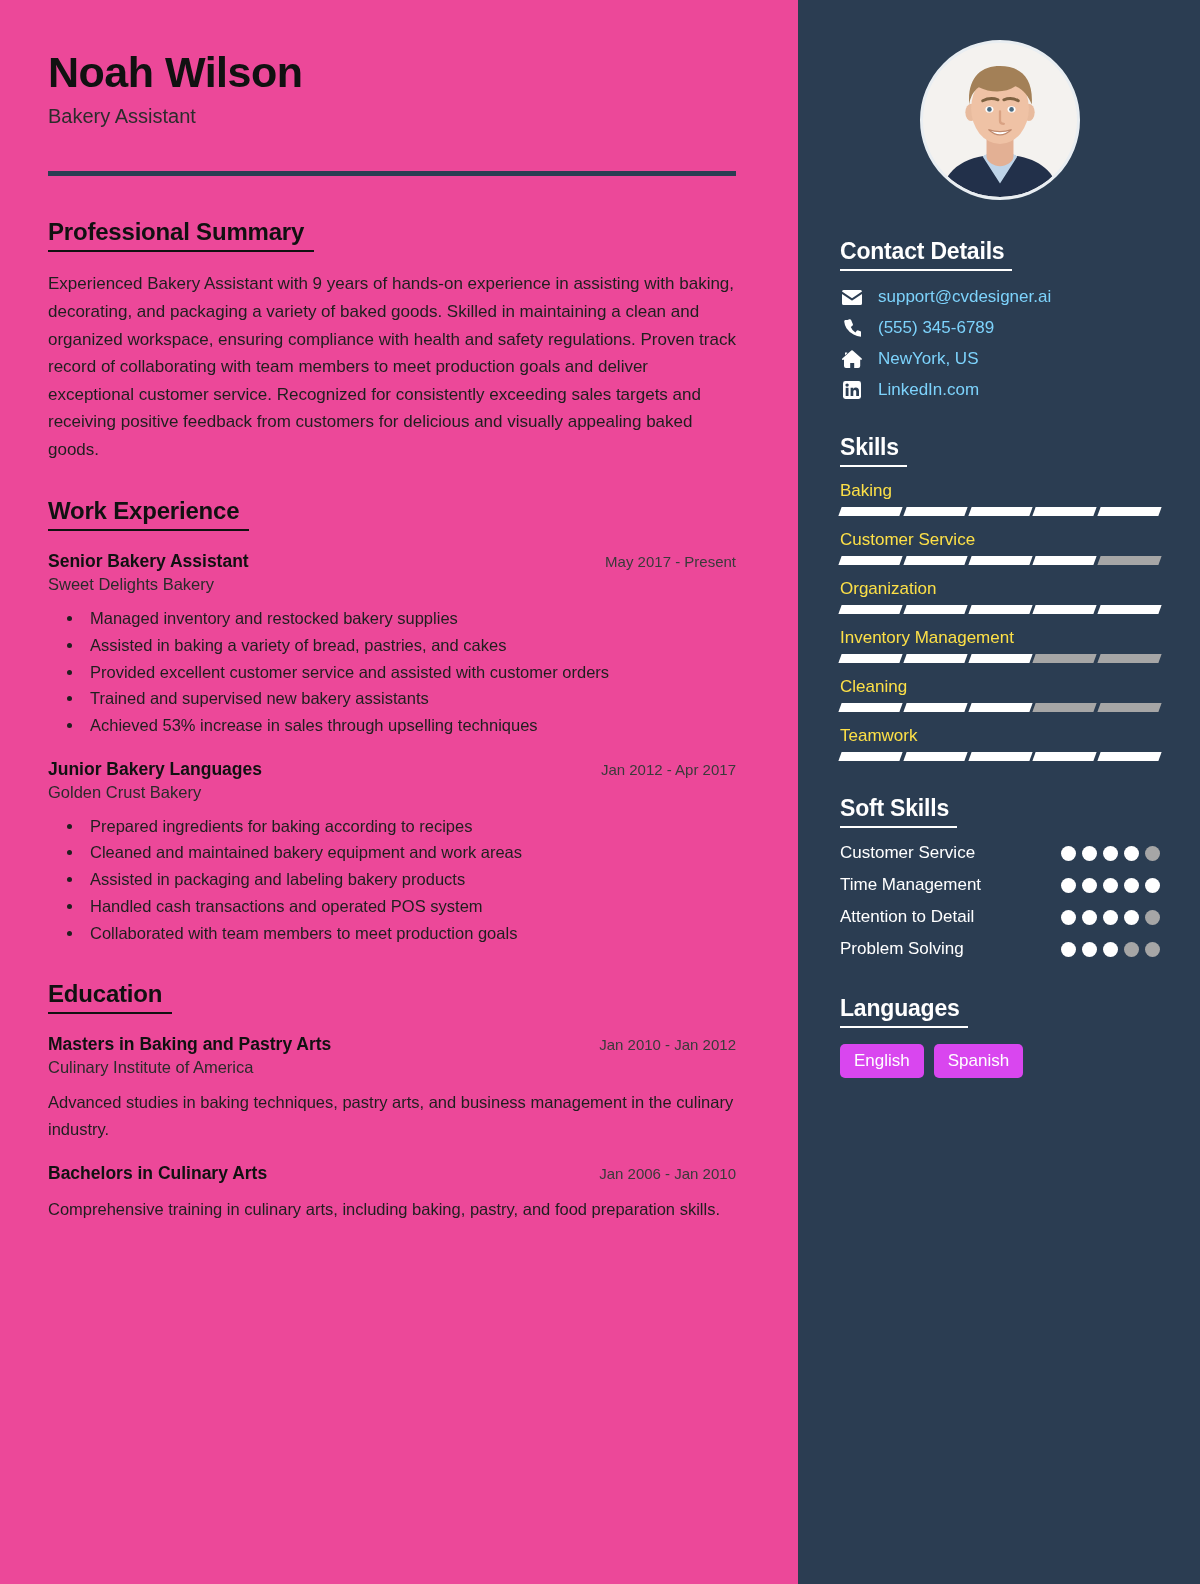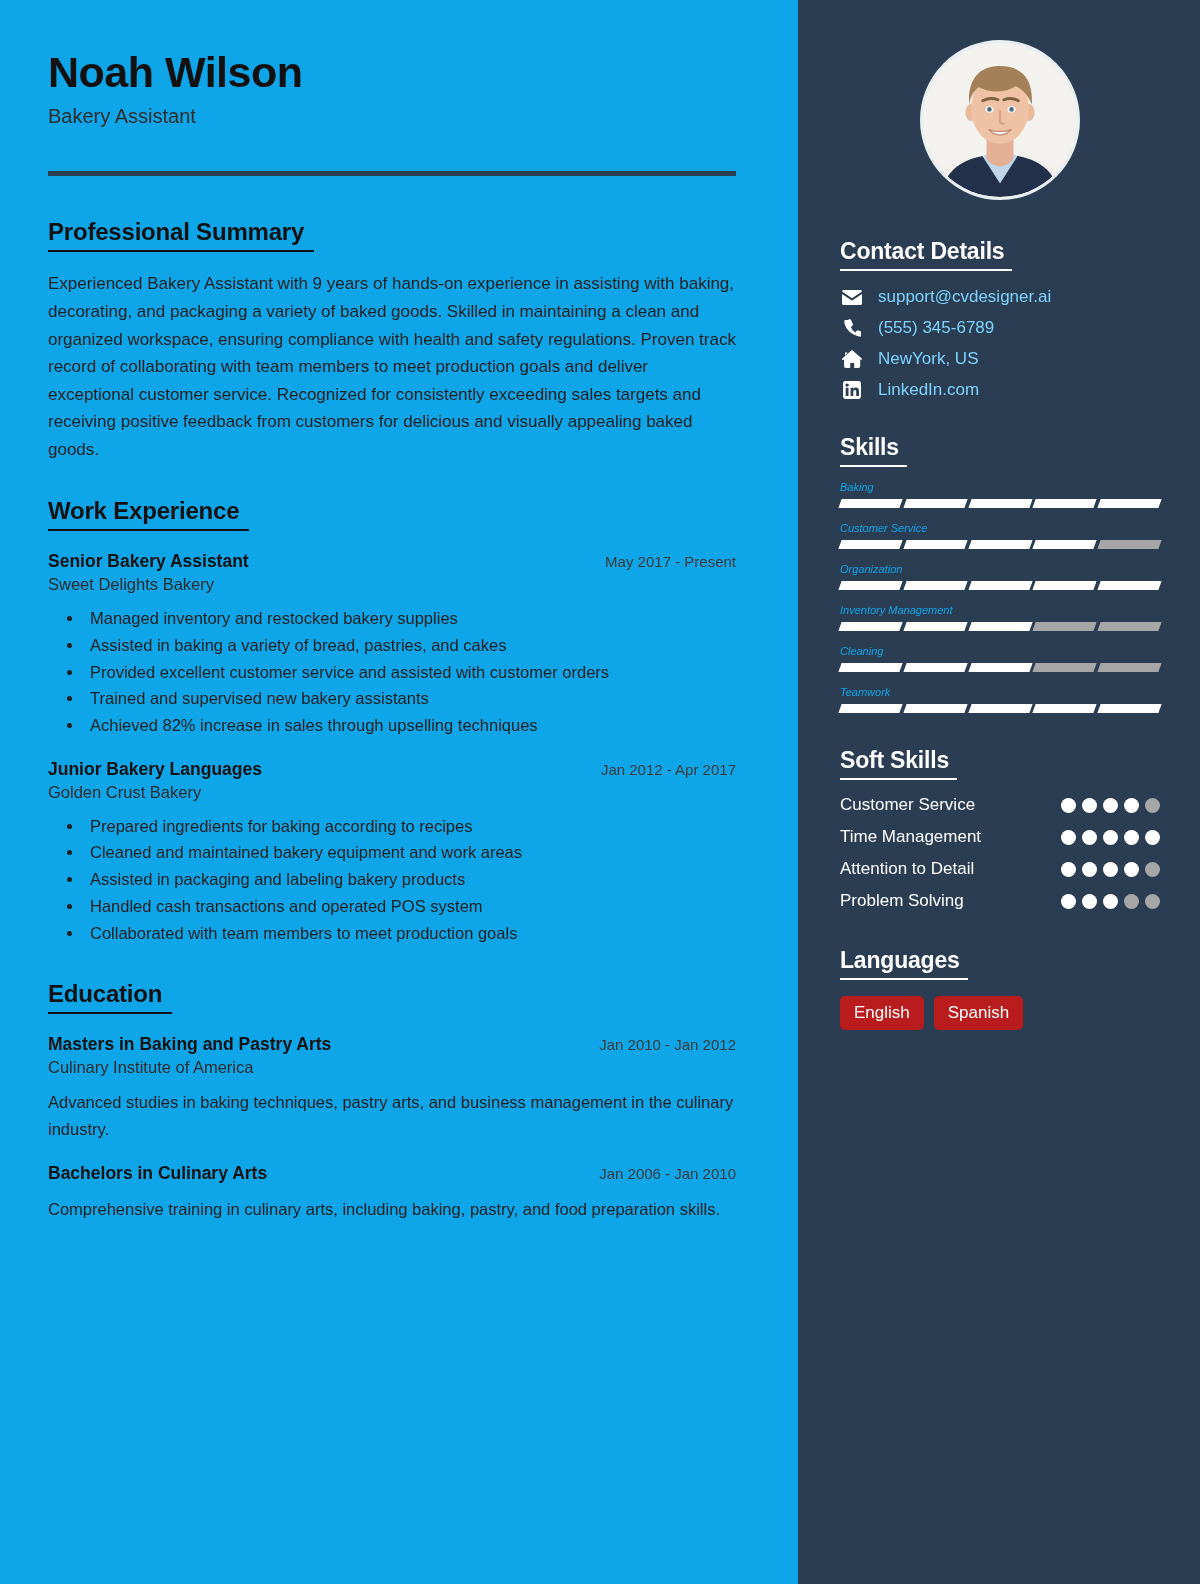--- a/index.html
+++ b/index.html
@@ -17,21 +17,21 @@
     height: 1584px;
     display: flex;
     background: #ffffff;
     overflow: hidden;
   }
 
   
   .main {
     width: 798px;
     padding: 48px 62px 0 48px;
-    background: #0ea5e9;
+    background: #ec4899;
   }
 
   .name {
     font-size: 43px;
     font-weight: bold;
     color: #111111;
     letter-spacing: -0.5px;
     line-height: 1.15;
   }
 
@@ -179,24 +179,23 @@
   .contact-text {
     font-size: 17px;
     color: #7dd3fc;
   }
 
   
   .skill-list { margin-top: 14px; }
   .skill-item { margin-bottom: 14px; }
 
   .skill-name {
-    font-size: 11px;
-    color: #0ea5e9;
+    font-size: 17px;
+    color: #fde047;
     margin-bottom: 6px;
-    font-style: italic;
   }
 
   .skill-bar {
     display: flex;
     gap: 4px;
     height: 9px;
   }
 
   .skill-seg {
     flex: 1;
@@ -242,21 +241,21 @@
 
   
   .lang-list {
     margin-top: 16px;
     display: flex;
     flex-wrap: wrap;
     gap: 10px;
   }
 
   .lang-pill {
-    background: #b91c1c;
+    background: #d946ef;
     color: #ffffff;
     font-size: 17px;
     padding: 7px 14px;
     border-radius: 5px;
   }
 </style>
 </head>
 <body>
 
 <div class="page">
@@ -282,21 +281,21 @@
             <div class="entry-head">
               <div class="entry-title">Senior Bakery Assistant</div>
               <div class="entry-date">May 2017 - Present</div>
             </div>
             <div class="entry-org">Sweet Delights Bakery</div>
             <ul class="bullets">
               <li>Managed inventory and restocked bakery supplies</li>
               <li>Assisted in baking a variety of bread, pastries, and cakes</li>
               <li>Provided excellent customer service and assisted with customer orders</li>
               <li>Trained and supervised new bakery assistants</li>
-              <li>Achieved 82% increase in sales through upselling techniques</li>
+              <li>Achieved 53% increase in sales through upselling techniques</li>
             </ul>
           </div>
           <div class="entry">
             <div class="entry-head">
               <div class="entry-title">Junior Bakery Languages</div>
               <div class="entry-date">Jan 2012 - Apr 2017</div>
             </div>
             <div class="entry-org">Golden Crust Bakery</div>
             <ul class="bullets">
               <li>Prepared ingredients for baking according to recipes</li>

